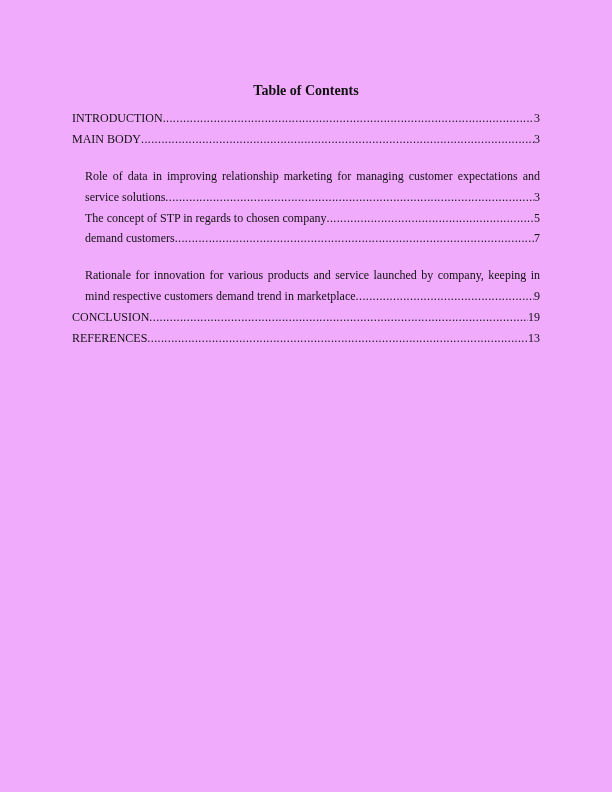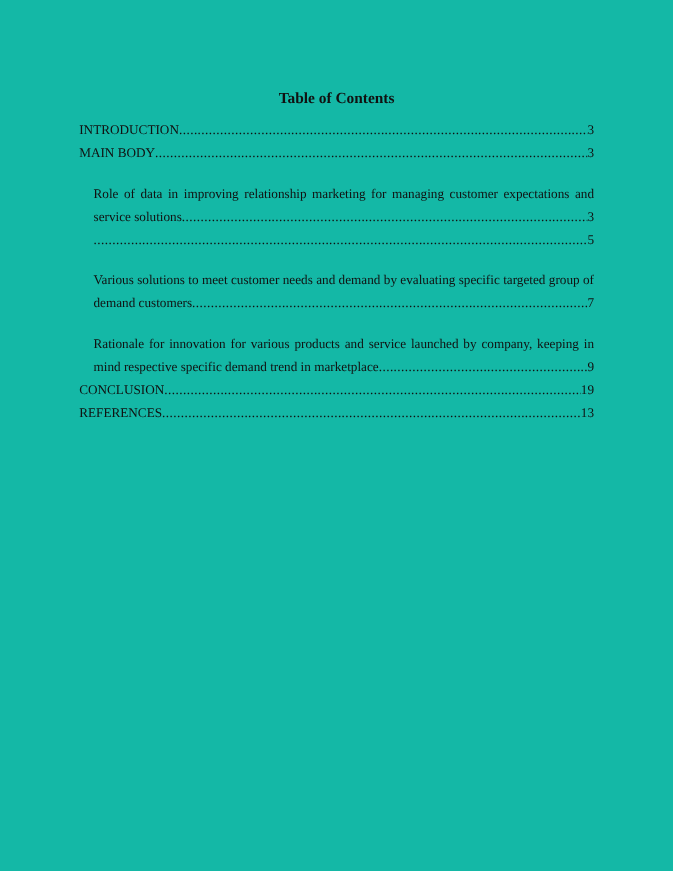--- a/index.html
+++ b/index.html
@@ -4,21 +4,21 @@
 <style>
   html, body {
     margin: 0;
     padding: 0;
     background: #ffffff;
   }
   .page {
     position: relative;
     width: 612px;
     height: 792px;
-    background: #14b8a6;
+    background: #f0abfc;
     overflow: hidden;
     font-family: "Liberation Serif", "DejaVu Serif", serif;
     color: #111111;
   }
   .toc-title {
     position: absolute;
     top: 82px;
     left: 0;
     width: 612px;
     margin: 0;
@@ -86,32 +86,32 @@
         <span class="dots">................................................................................................................................................................................................................................................</span>
         <span class="toc-page-number">3</span>
       </div>
       <div class="toc-line just indent">Role of data in improving relationship marketing for managing customer expectations and</div>
       <div class="toc-line leader-line indent">
         <span class="toc-entry-text">service solutions</span>
         <span class="dots">................................................................................................................................................................................................................................................</span>
         <span class="toc-page-number">3</span>
       </div>
       <div class="toc-line leader-line indent">
+        <span class="toc-entry-text">The concept of STP in regards to chosen company</span>
         <span class="dots">................................................................................................................................................................................................................................................</span>
         <span class="toc-page-number">5</span>
       </div>
-      <div class="toc-line just indent">Various solutions to meet customer needs and demand by evaluating specific targeted group of</div>
       <div class="toc-line leader-line indent">
         <span class="toc-entry-text">demand customers</span>
         <span class="dots">................................................................................................................................................................................................................................................</span>
         <span class="toc-page-number">7</span>
       </div>
       <div class="toc-line just indent">Rationale for innovation for various products and service launched by company, keeping in</div>
       <div class="toc-line leader-line indent">
-        <span class="toc-entry-text">mind respective specific demand trend in marketplace</span>
+        <span class="toc-entry-text">mind respective customers demand trend in marketplace</span>
         <span class="dots">................................................................................................................................................................................................................................................</span>
         <span class="toc-page-number">9</span>
       </div>
       <div class="toc-line leader-line">
         <span class="toc-entry-text">CONCLUSION</span>
         <span class="dots">................................................................................................................................................................................................................................................</span>
         <span class="toc-page-number">19</span>
       </div>
       <div class="toc-line leader-line">
         <span class="toc-entry-text">REFERENCES</span>

